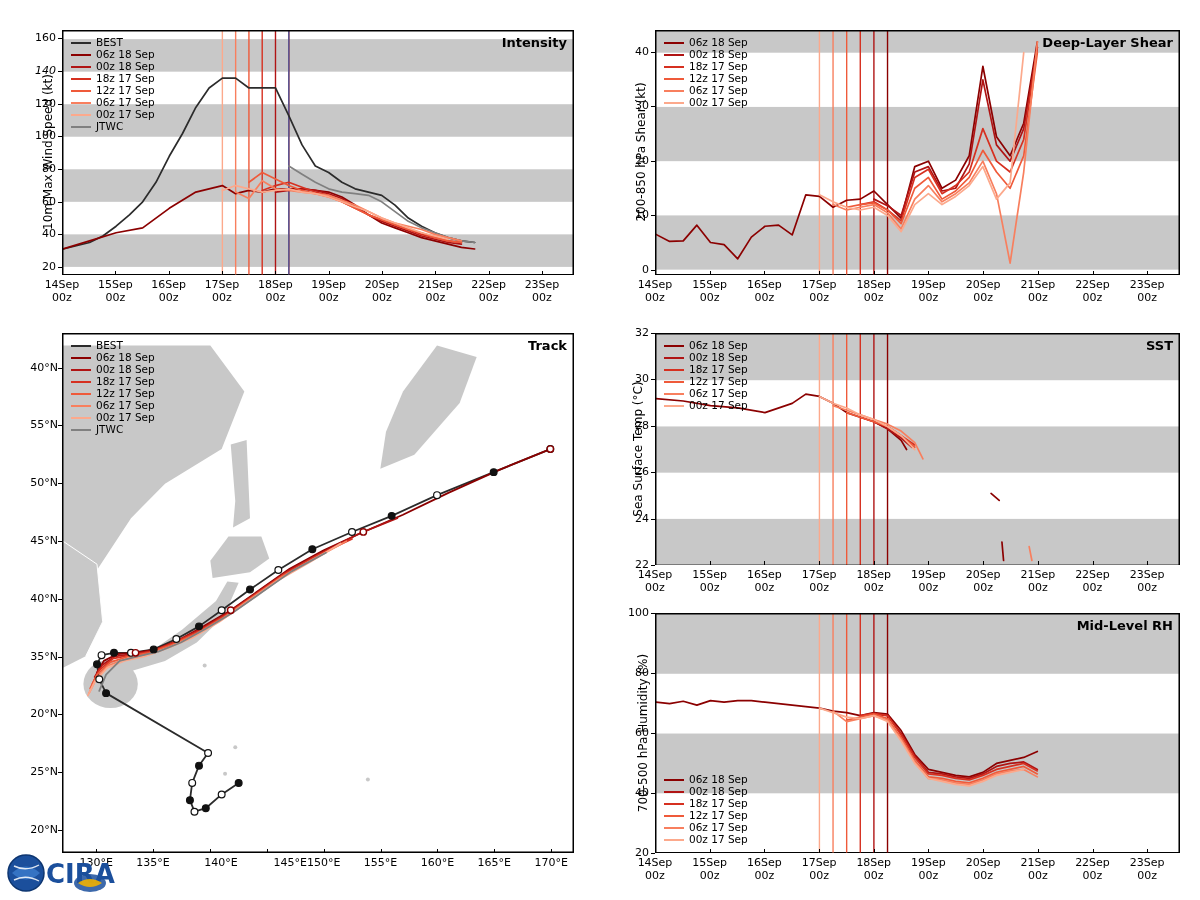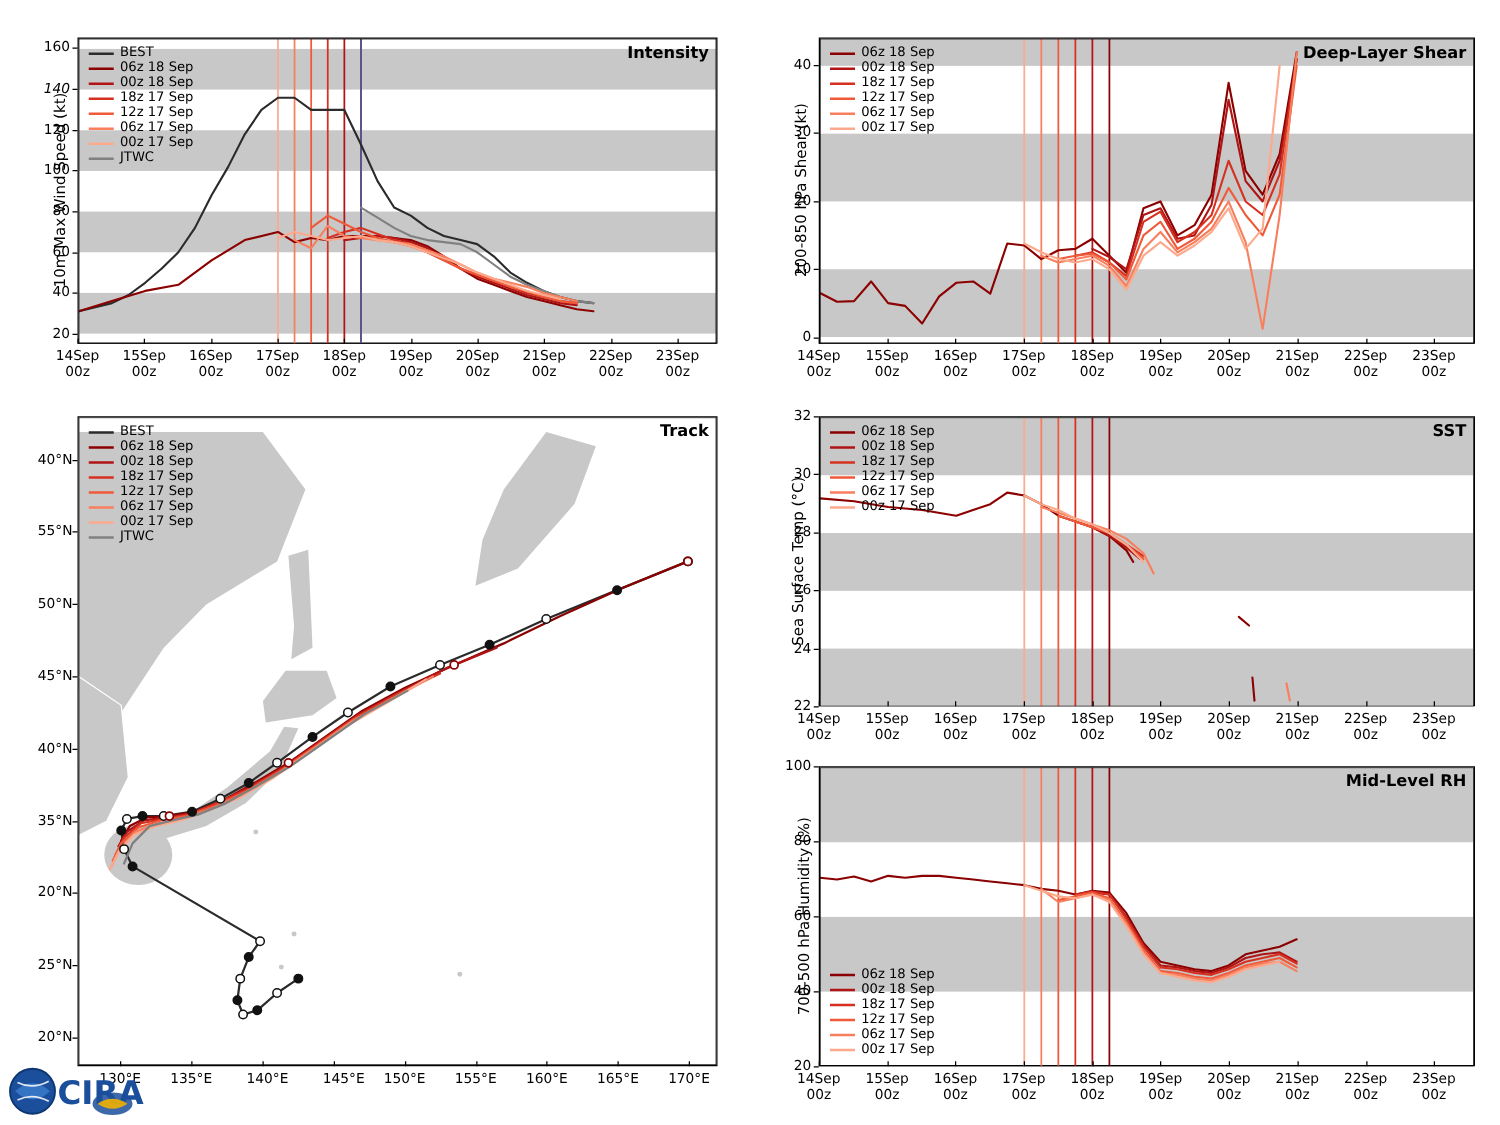--- a/index.html
+++ b/index.html
@@ -598,23 +598,23 @@
       <div class="ytick" style="left: 14px; top: 476.222px; width: 44px;">50°N</div>
       <div class="tickmark" style="left: 58px; top: 483.222px; width: 4px; height: 1px;"></div>
       <div class="ytick" style="left: 14px; top: 418.444px; width: 44px;">55°N</div>
       <div class="tickmark" style="left: 58px; top: 425.444px; width: 4px; height: 1px;"></div>
       <div class="ytick" style="left: 14px; top: 360.667px; width: 44px;">40°N</div>
       <div class="tickmark" style="left: 58px; top: 367.667px; width: 4px; height: 1px;"></div>
       <div class="xtick" style="left: 70.1333px; top: 857px; width: 52px;">130°E</div>
       <div class="tickmark" style="left: 96.1333px; top: 849px; width: 1px; height: 4px;"></div>
       <div class="xtick" style="left: 127.022px; top: 857px; width: 52px;">135°E</div>
       <div class="tickmark" style="left: 153.022px; top: 849px; width: 1px; height: 4px;"></div>
-      <div class="xtick" style="left: 188px; top: 857px; width: 52px;">140°E</div>
+      <div class="xtick" style="left: 195px; top: 857px; width: 52px;">140°E</div>
       <div class="tickmark" style="left: 209.911px; top: 849px; width: 1px; height: 4px;"></div>
-      <div class="xtick" style="left: 249px; top: 857px; width: 52px;">145°E</div>
+      <div class="xtick" style="left: 255px; top: 857px; width: 52px; text-align: right;">145°E</div>
       <div class="tickmark" style="left: 266.8px; top: 849px; width: 1px; height: 4px;"></div>
       <div class="xtick" style="left: 297.689px; top: 857px; width: 52px;">150°E</div>
       <div class="tickmark" style="left: 323.689px; top: 849px; width: 1px; height: 4px;"></div>
       <div class="xtick" style="left: 354.578px; top: 857px; width: 52px;">155°E</div>
       <div class="tickmark" style="left: 380.578px; top: 849px; width: 1px; height: 4px;"></div>
       <div class="xtick" style="left: 411.467px; top: 857px; width: 52px;">160°E</div>
       <div class="tickmark" style="left: 437.467px; top: 849px; width: 1px; height: 4px;"></div>
       <div class="xtick" style="left: 468.356px; top: 857px; width: 52px;">165°E</div>
       <div class="tickmark" style="left: 494.356px; top: 849px; width: 1px; height: 4px;"></div>
       <div class="xtick" style="left: 525.244px; top: 857px; width: 52px;">170°E</div>

